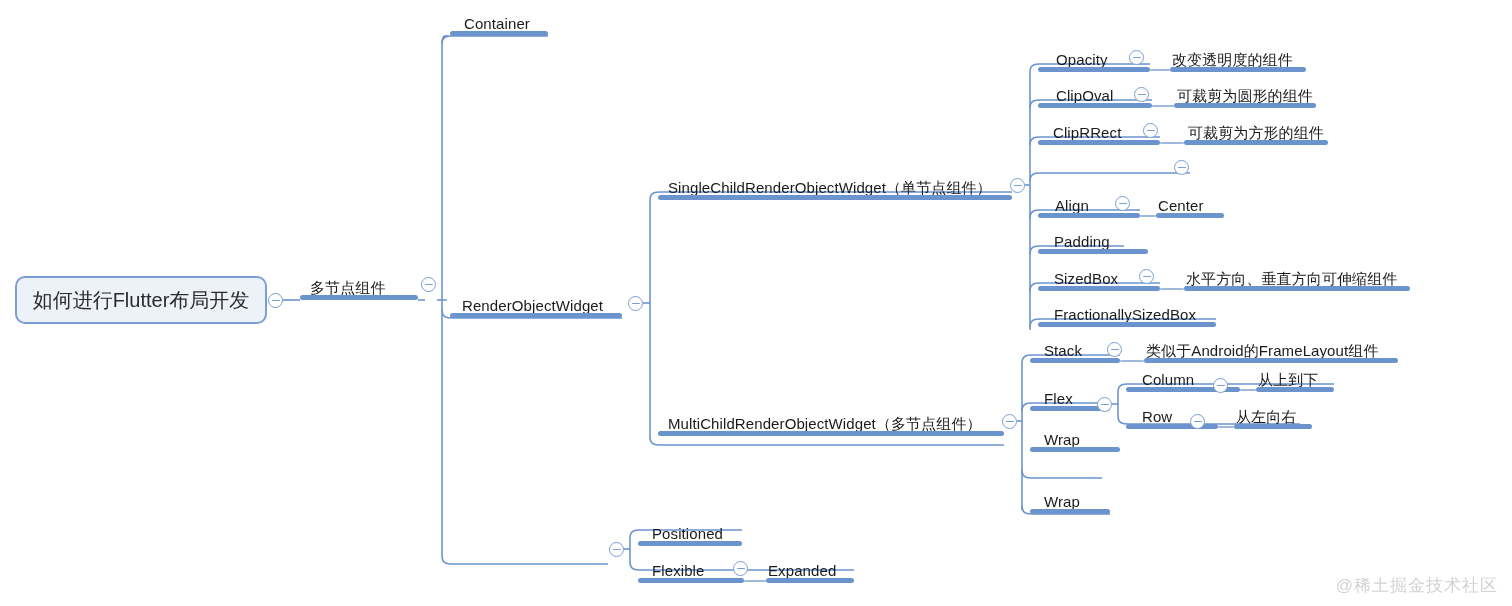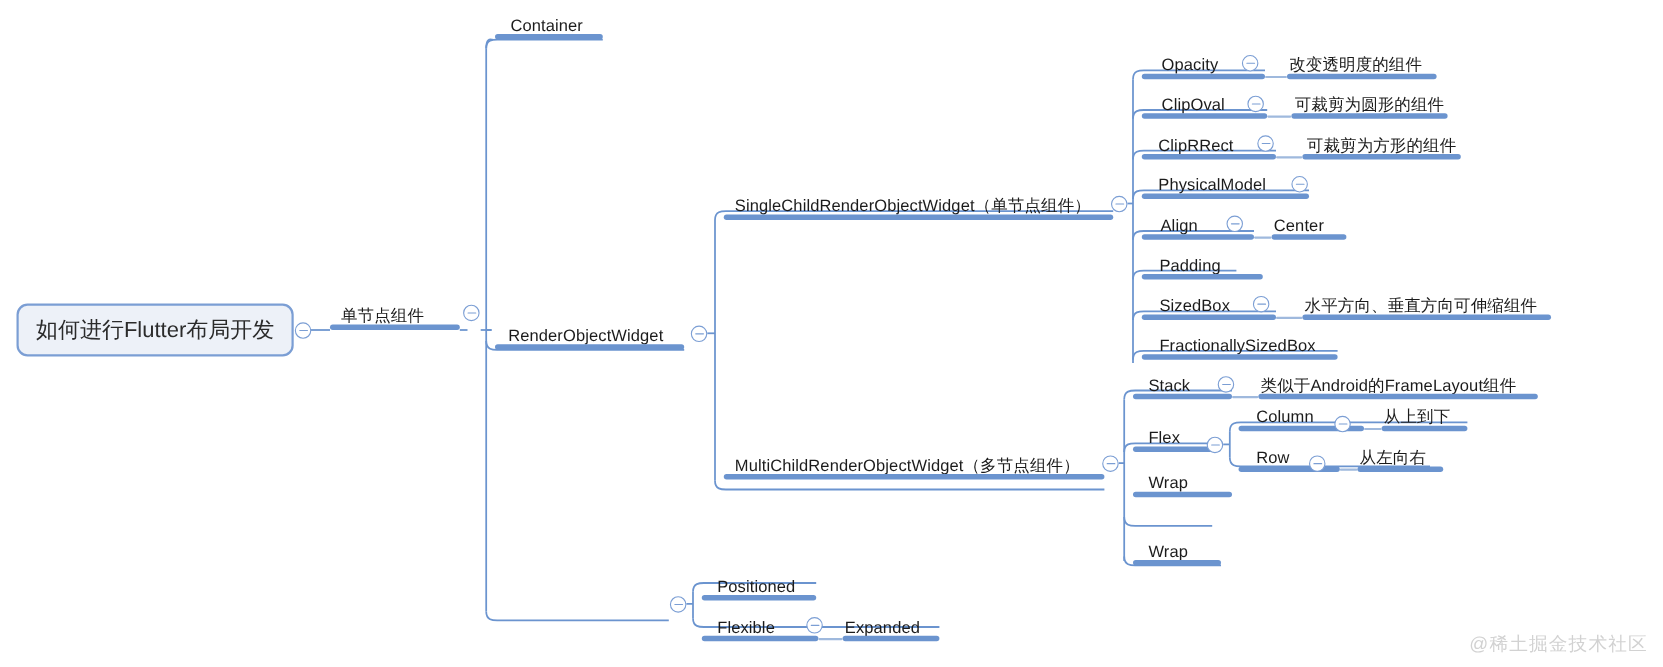--- a/index.html
+++ b/index.html
@@ -105,21 +105,21 @@
       <path d="M630,562 C630,570 636,570 640,570 L854,570"></path>
     </g>
   </svg>
 
   <div class="root" style="left:15px;top:276px;width:252px;height:48px;">
     <span class="txt">如何进行Flutter布局开发</span>
   </div>
   <div class="toggle" style="left:268px;top:293px;"></div>
 
   <div class="node" style="left:300px;top:272px;width:120px;height:28px;">
-    <span class="txt" style="left:10px;">单节点组件</span>
+    <span class="txt" style="left:10px;">多节点组件</span>
     <span class="bar" style="width:118px;"></span>
   </div>
   <div class="toggle" style="left:421px;top:277px;"></div>
 
   <div class="node" style="left:450px;top:8px;width:98px;height:28px;">
     <span class="txt" style="left:14px;">Container</span>
     <span class="bar" style="width:98px;"></span>
   </div>
 
   <div class="node" style="left:450px;top:290px;width:172px;height:28px;">
@@ -168,24 +168,20 @@
     <span class="txt" style="left:15px;">ClipRRect</span>
     <span class="bar" style="width:122px;"></span>
   </div>
   <div class="toggle" style="left:1143px;top:123px;"></div>
   <div class="node" style="left:1160px;top:117px;width:168px;height:28px;">
     <span class="txt" style="left:28px;">可裁剪为方形的组件</span>
     <span class="bar thin" style="width:24px;"></span>
     <span class="bar" style="left:24px;width:144px;"></span>
   </div>
 
-  <div class="node" style="left:1038px;top:153px;width:152px;height:28px;">
-    <span class="txt" style="left:15px;">PhysicalModel</span>
-    <span class="bar" style="width:152px;"></span>
-  </div>
   <div class="toggle" style="left:1174px;top:160px;"></div>
 
   <div class="node" style="left:1038px;top:190px;width:102px;height:28px;">
     <span class="txt" style="left:17px;">Align</span>
     <span class="bar" style="width:102px;"></span>
   </div>
   <div class="toggle" style="left:1115px;top:196px;"></div>
   <div class="node" style="left:1140px;top:190px;width:84px;height:28px;">
     <span class="txt" style="left:18px;">Center</span>
     <span class="bar thin" style="width:16px;"></span>

